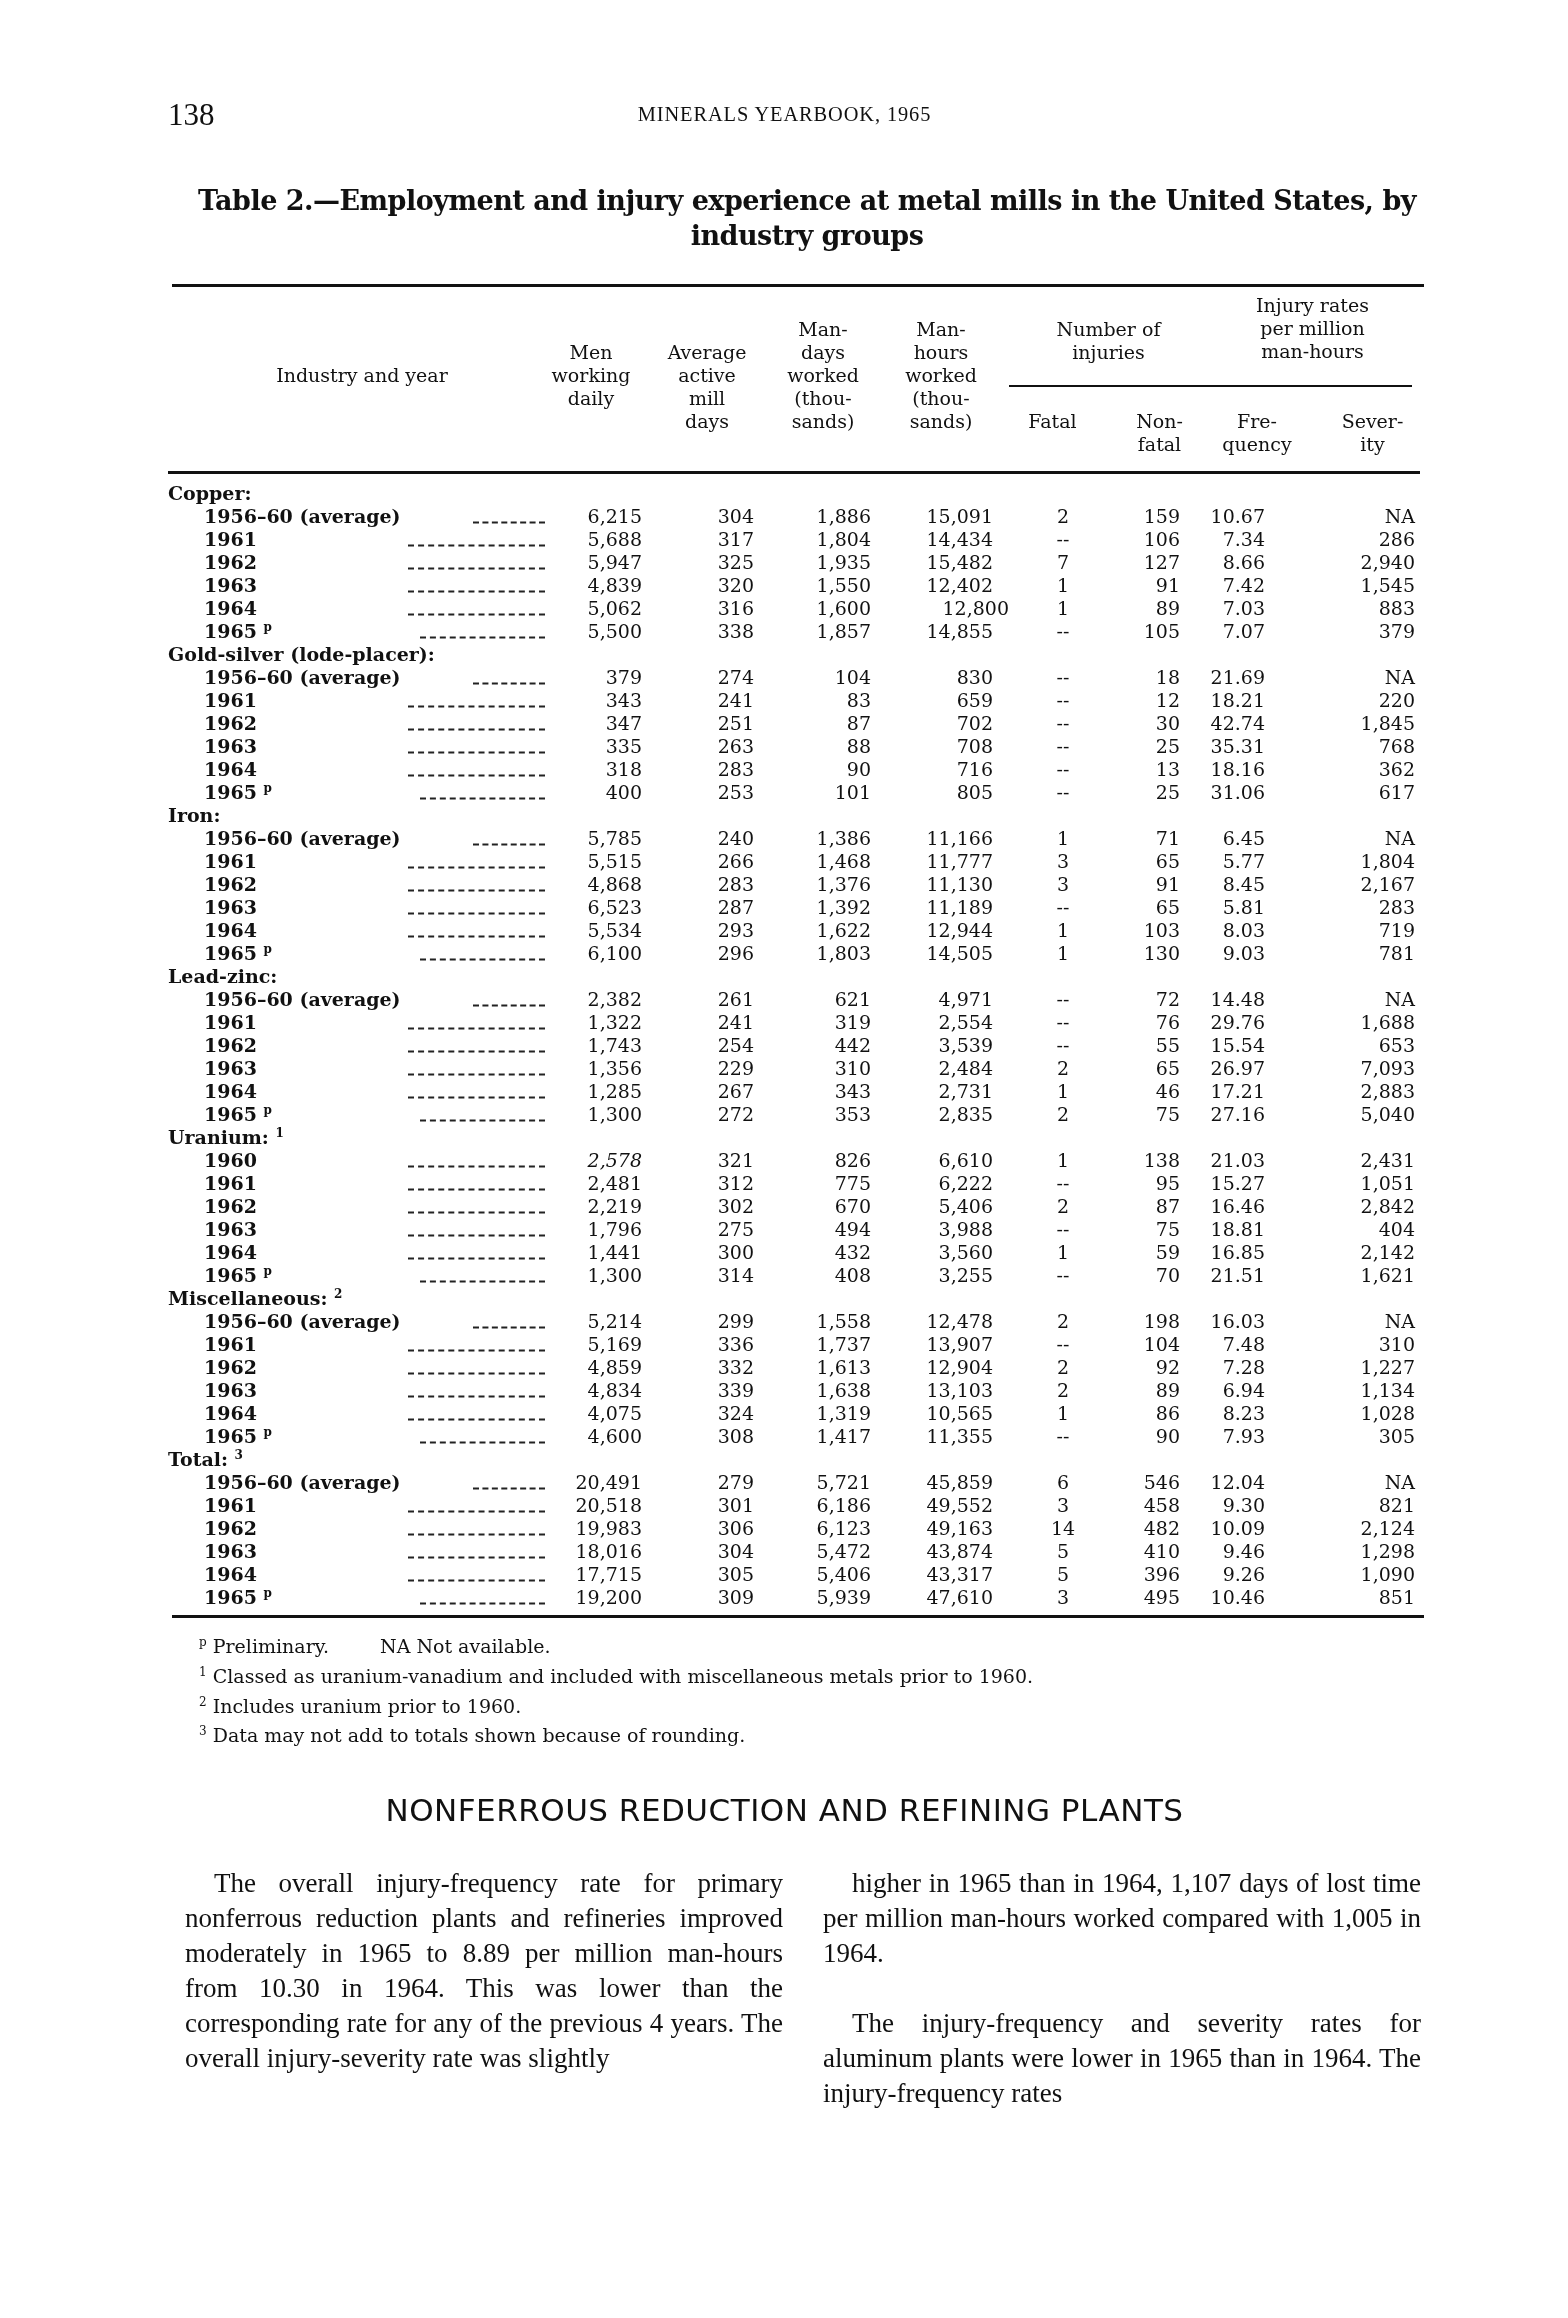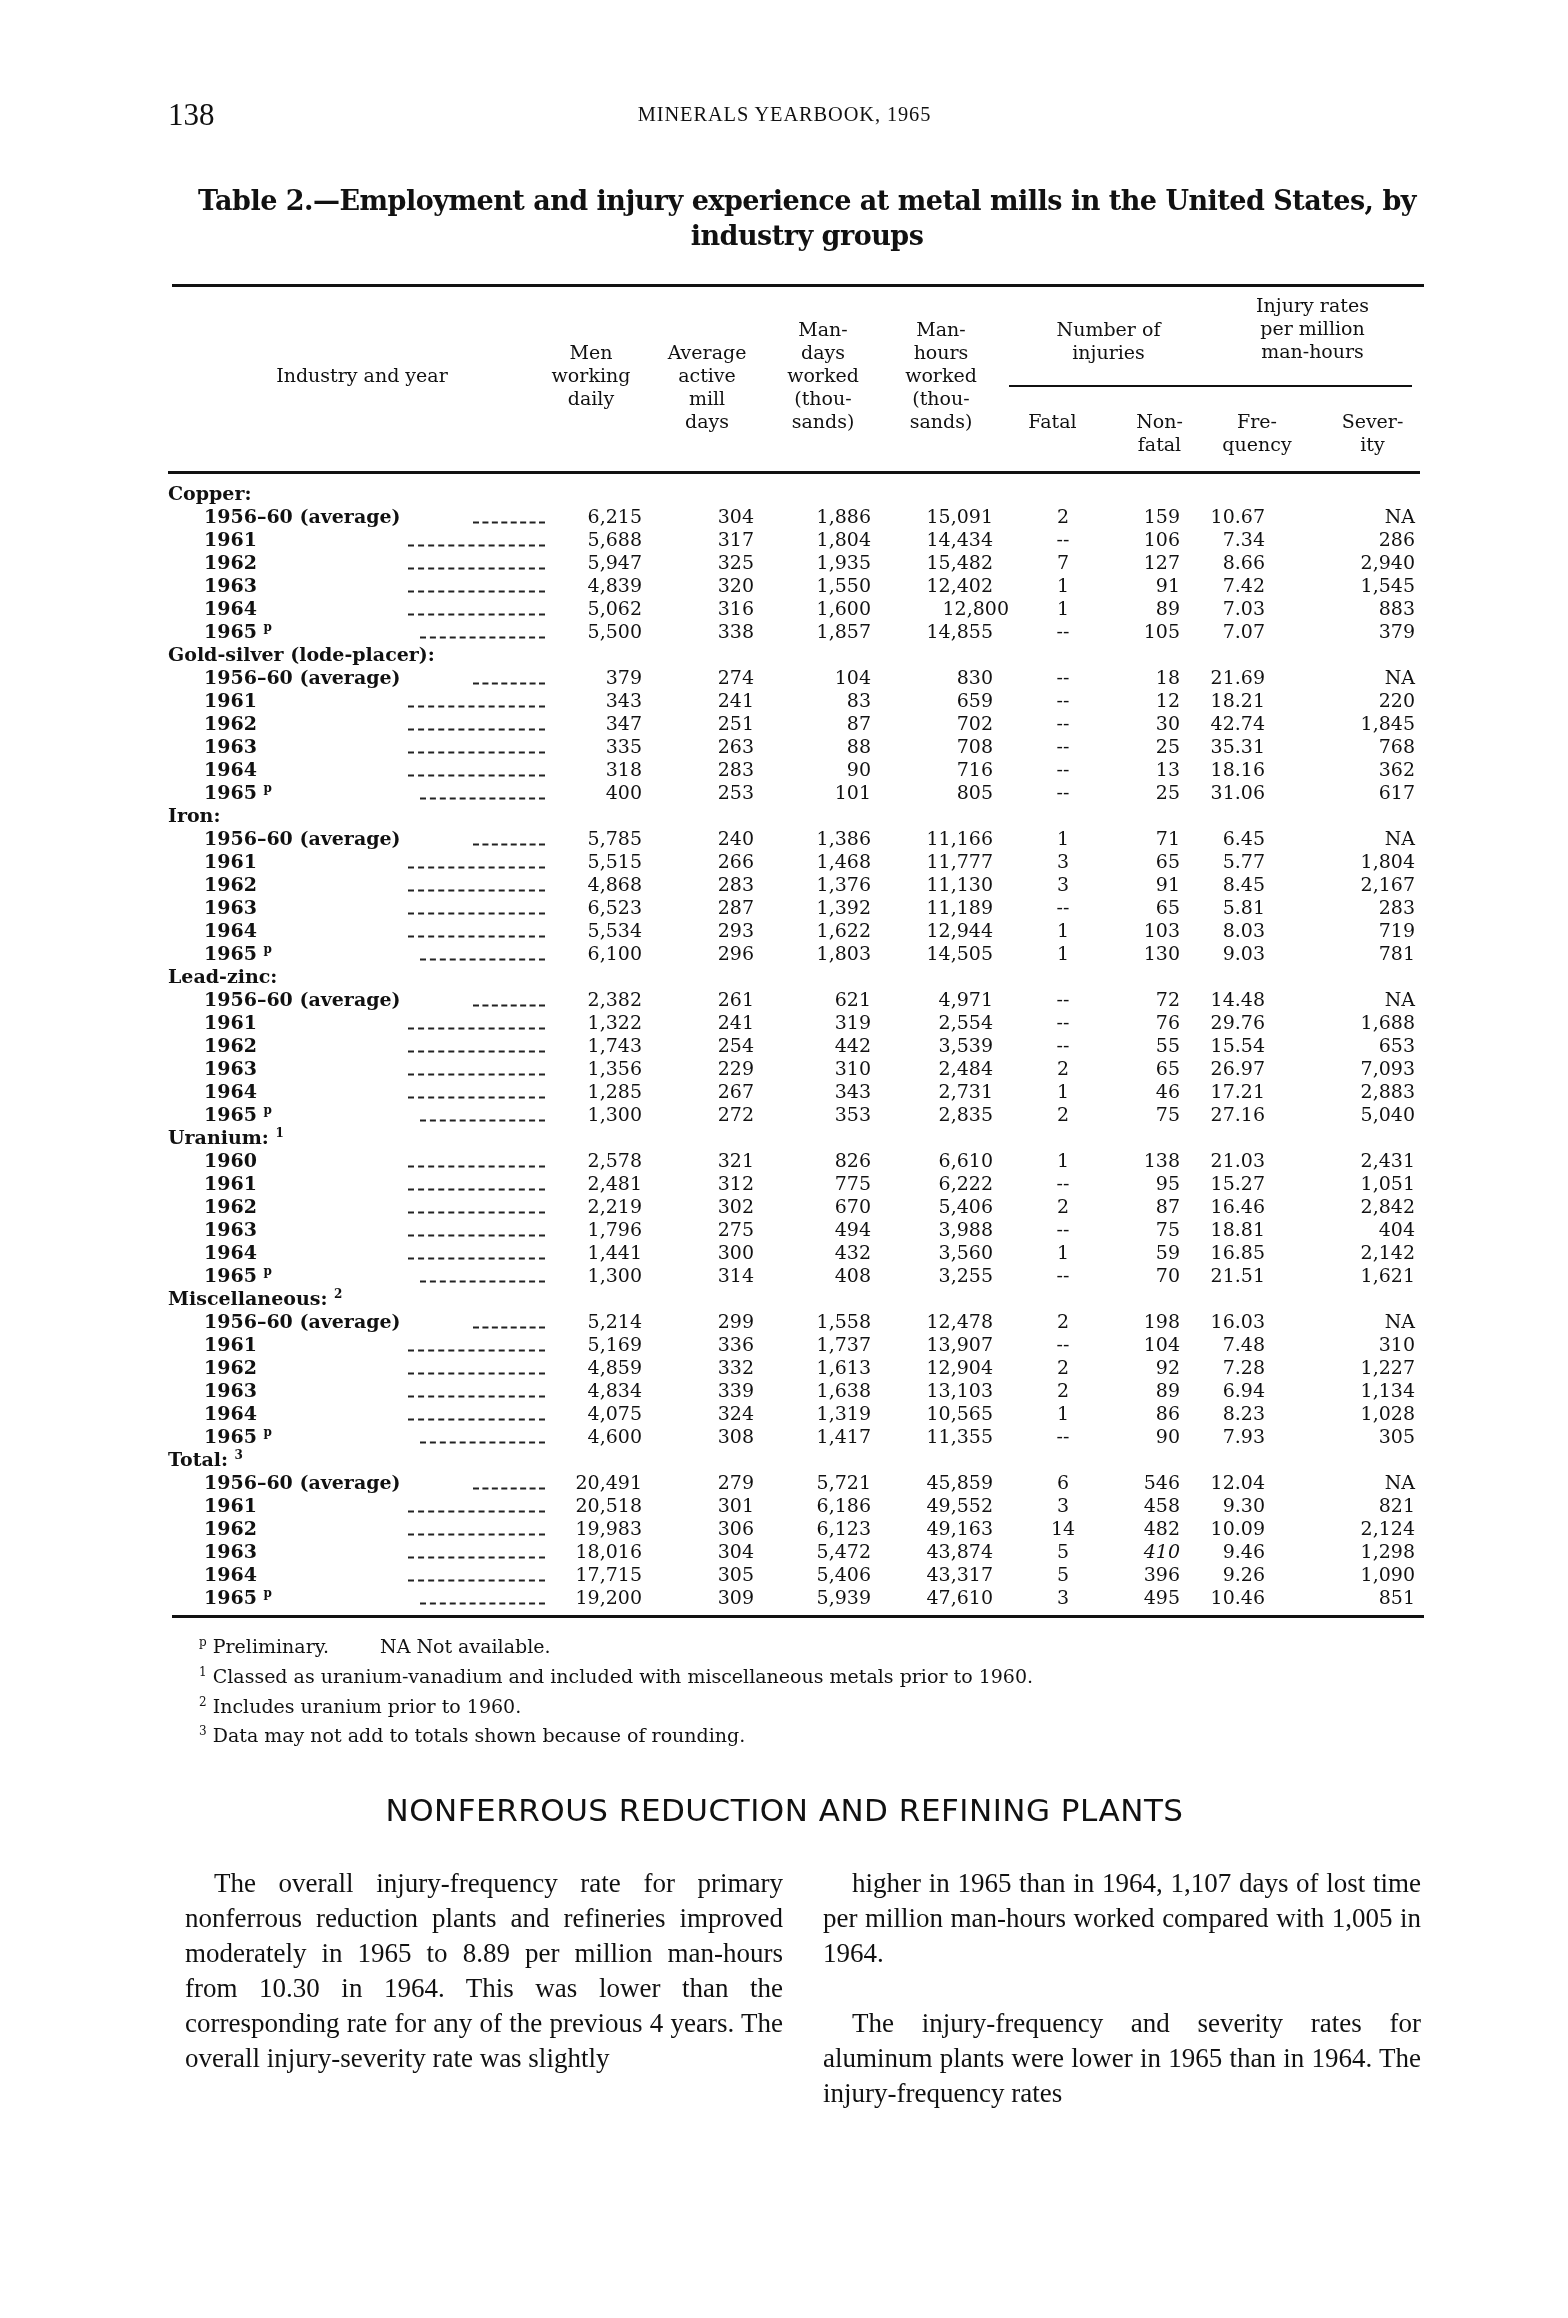--- a/index.html
+++ b/index.html
@@ -404,21 +404,21 @@
       <span class="cell" style="right: 389px;">75</span>
       <span class="cell" style="right: 304px;">27.16</span>
       <span class="cell" style="right: 154px;">5,040</span>
     </div>
     <div class="row" style="top: 1126px;">
       <span class="group-label"><span>Uranium:</span> <sup>1</sup></span>
     </div>
     <div class="row" style="top: 1149px;">
       <span class="stub"><span>1960</span></span>
       <span class="leader" style="left: 408px; width: 137px;"></span>
-      <span class="cell" style="right: 927px;">2,578</span>
+      <span class="cell" style="right: 927px; font-style: italic;">2,578</span>
       <span class="cell" style="right: 815px;">321</span>
       <span class="cell" style="right: 698px;">826</span>
       <span class="cell" style="right: 576px;">6,610</span>
       <span class="cell" style="right: 492px; text-align: center; width: 28px;">1</span>
       <span class="cell" style="right: 389px;">138</span>
       <span class="cell" style="right: 304px;">21.03</span>
       <span class="cell" style="right: 154px;">2,431</span>
     </div>
     <div class="row" style="top: 1172px;">
       <span class="stub"><span>1961</span></span>
@@ -595,21 +595,21 @@
       <span class="cell" style="right: 154px;">2,124</span>
     </div>
     <div class="row" style="top: 1540px;">
       <span class="stub"><span>1963</span></span>
       <span class="leader" style="left: 408px; width: 137px;"></span>
       <span class="cell" style="right: 927px;">18,016</span>
       <span class="cell" style="right: 815px;">304</span>
       <span class="cell" style="right: 698px;">5,472</span>
       <span class="cell" style="right: 576px;">43,874</span>
       <span class="cell" style="right: 492px; text-align: center; width: 28px;">5</span>
-      <span class="cell" style="right: 389px; font-style: italic;">410</span>
+      <span class="cell" style="right: 389px;">410</span>
       <span class="cell" style="right: 304px;">9.46</span>
       <span class="cell" style="right: 154px;">1,298</span>
     </div>
     <div class="row" style="top: 1563px;">
       <span class="stub"><span>1964</span></span>
       <span class="leader" style="left: 408px; width: 137px;"></span>
       <span class="cell" style="right: 927px;">17,715</span>
       <span class="cell" style="right: 815px;">305</span>
       <span class="cell" style="right: 698px;">5,406</span>
       <span class="cell" style="right: 576px;">43,317</span>

